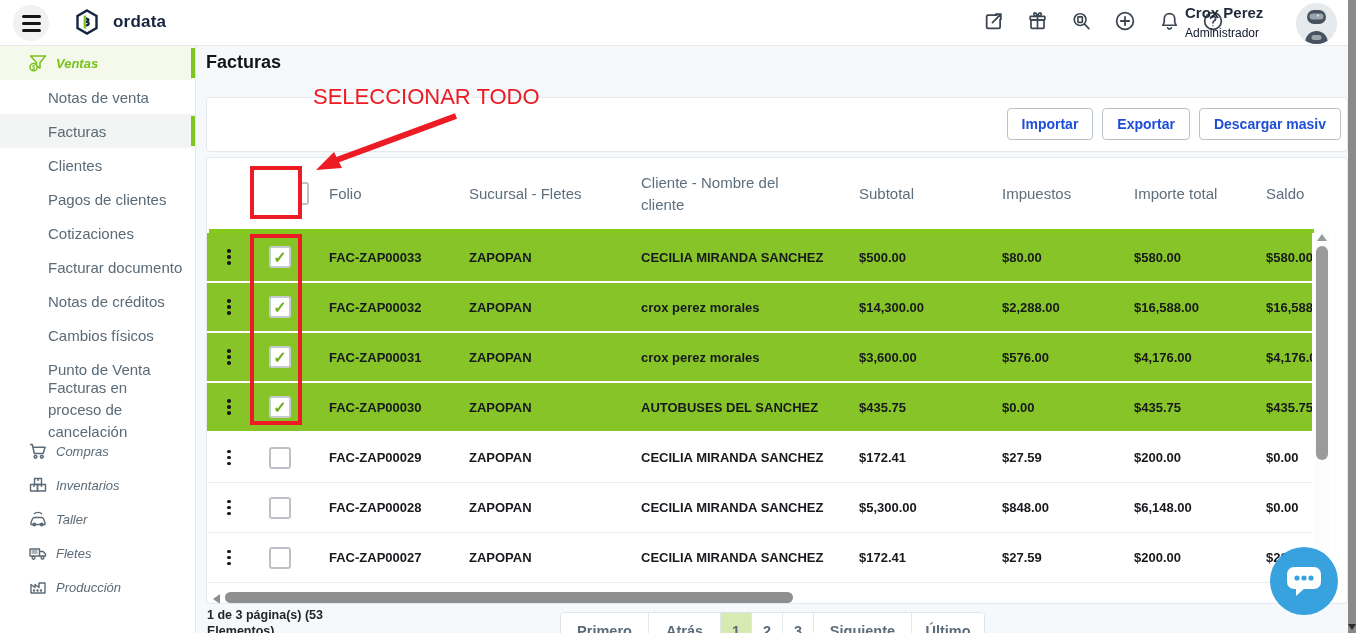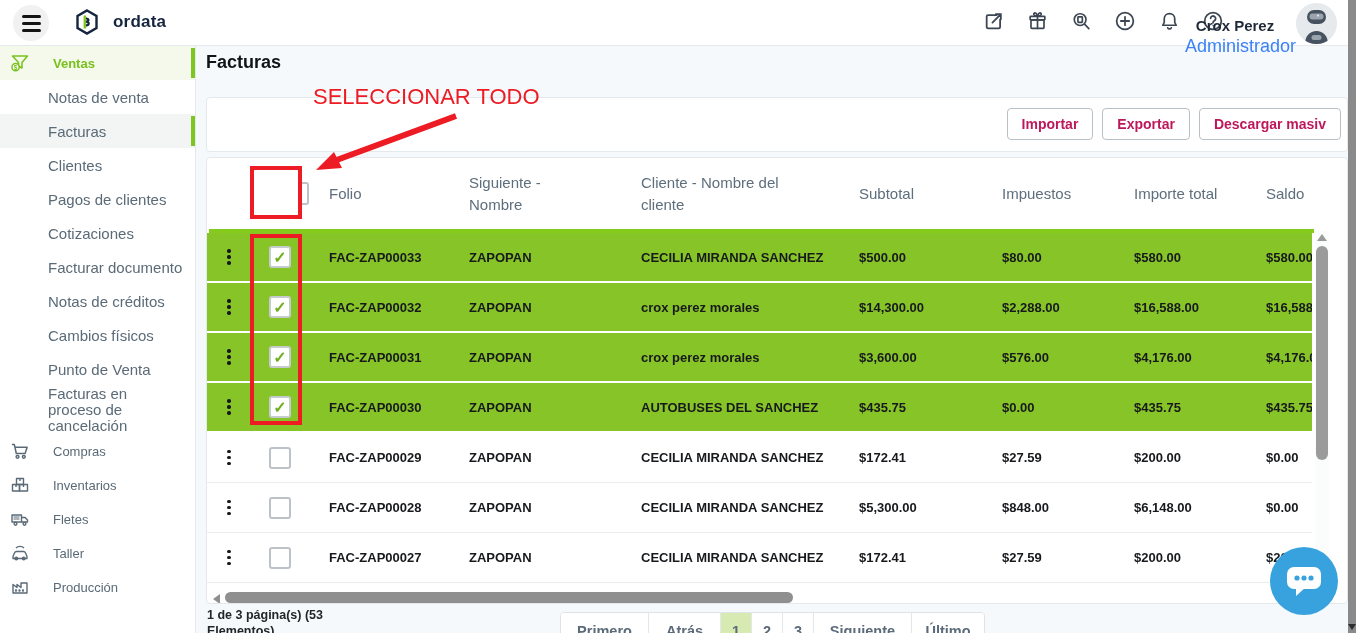--- a/index.html
+++ b/index.html
@@ -11,47 +11,47 @@
   .topbar { position:absolute; left:0; top:0; width:1356px; height:46px; background:#fff;
             border-bottom:1px solid #e7eaec; z-index:30; display:flex; align-items:center; }
   .hamburger-btn { position:absolute; left:13px; top:5px; width:36px; height:36px; border-radius:50%;
                    background:#f1f1f1; display:flex; flex-direction:column; justify-content:center;
                    align-items:center; gap:4px; cursor:pointer; }
   .hamburger-btn .bar { width:19px; height:3px; background:#141414; border-radius:2px; }
   .logo { position:absolute; left:75px; top:9px; display:flex; align-items:center; gap:2px; }
   .logo-text { font-size:17px; font-weight:700; color:#16253f; letter-spacing:.2px;margin-left:12px; }
   .top-icons { position:absolute; left:980px; top:8px; display:flex; align-items:center; gap:18px; }
   .tico { width:26px; height:26px; display:flex; align-items:center; justify-content:center; cursor:pointer; }
-  .userbox { position:absolute; left:1185px; top:2px; width:100px; text-align:center;margin-top:13px; }
+  .userbox { position:absolute; left:1185px; top:2px; width:100px; text-align:left; }
   .user-name { font-size:15px; font-weight:700; color:#1f2937; line-height:22px; }
-  .user-role { font-size:18px; color:#3b82f6; line-height:18px; }
+  .user-role { font-size:12px; color:#0f172a; line-height:18px; }
   .avatar { position:absolute; left:1296px; top:3px; width:41px; height:41px; border-radius:50%;
             background:#e8ebee; overflow:hidden; cursor:pointer; }
 
   
   .sidebar { position:absolute; left:0; top:46px; width:196px; height:587px; background:#fff;
              border-right:1px solid #e3e8ec; z-index:20; }
-  .side-row { position:relative; display:flex; align-items:center; gap:23px; height:34px;
-              padding-left:10px; font-size:13px; color:#5a6a77; cursor:pointer; }
+  .side-row { position:relative; display:flex; align-items:center; gap:8px; height:34px;
+              padding-left:28px; font-size:13px; color:#5a6a77; cursor:pointer;font-style:italic; }
   .side-row.section-active { background:#f4f9ec; color:#79c11d; font-weight:700; }
   .side-row .right-bar { position:absolute; right:0; top:2px; bottom:2px; width:4px; background:#7fc520; }
   .side-sub { display:flex; align-items:center; height:34px; padding-left:48px; font-size:15px;
               color:#5a6a77; cursor:pointer; position:relative; }
   .side-sub.active { background:#f3f4f4; }
-  .side-sub.wrap2 { height:48px; line-height:16px; padding-right:14px; }
+  .side-sub.wrap2 { height:48px; line-height:22px; padding-right:14px; }
   .sicon { width:20px; height:20px; flex:0 0 20px; display:flex; align-items:center; justify-content:center; }
 
   
   .main-bg { position:absolute; left:196px; top:46px; width:1160px; height:587px; background:#f6f9fb; }
   .page-title { position:absolute; left:206px; top:52px; font-size:18px; font-weight:700; color:#101418; }
   .card { position:absolute; background:#fff; border:1px solid #e4e9ed; border-radius:4px; }
   .toolbar-card { left:206px; top:97px; width:1142px; height:55px; overflow:hidden; }
   .toolbar-buttons { position:absolute; right:6px; top:10px; display:flex; gap:9px; }
   .btn { background:#fff; border:1px solid #b9c0c6; border-radius:4px; padding:7px 14px;
-         font-size:14px; font-weight:700; color:#be185d; white-space:nowrap; cursor:pointer;
+         font-size:14px; font-weight:700; color:#1d4ed8; white-space:nowrap; cursor:pointer;
          font-family:"Liberation Sans", sans-serif; }
 
   
   .table-card { left:206px; top:157px; width:1142px; height:447px; overflow:hidden; }
   .thead { position:relative; width:1138px; height:71px; display:grid; align-items:center;
            grid-template-columns:44px 58px 140px 172px 218px 143px 132px 140px 130px; overflow:hidden; }
   .thead .hcell { font-size:15px; color:#5d6e7d; padding-left:20px; padding-right:28px; line-height:22px; }
   .green-line { position:absolute; left:2px; top:71px; width:1105px; height:4px; background:#85cb1d; }
   .tbody { position:absolute; left:0; top:75px; width:1105px; overflow:hidden; }
   .trow { display:grid; grid-template-columns:44px 58px 140px 172px 218px 143px 132px 140px 130px;
@@ -259,39 +259,39 @@
             <line x1="10" y1="3.5" x2="10" y2="6"></line>
           <line x1="6" y1="9.5" x2="6" y2="12"></line>
             <line x1="13.5" y1="9.5" x2="13.5" y2="12"></line>
         </svg>
       </span>
       <span>Inventarios</span>
     </div>
     <div class="side-row">
       <span class="sicon">
         <svg width="20" height="20" viewBox="0 0 20 20" fill="none" stroke="#5a6a77" stroke-width="1.4" stroke-linejoin="round">
+          <path d="M3 13.5 l1.6-3.8 c.3-.7 1-1.2 1.8-1.2 h7.2 c.8 0 1.5.5 1.8 1.2 l1.6 3.8 v2 h-14 Z"></path>
+          <circle cx="6.3" cy="15.5" r="1.3"></circle>
+            <circle cx="13.7" cy="15.5" r="1.3"></circle>
+          <path d="M6 5 c2-2.2 6-2.2 8 0"></path>
+        </svg>
+      </span>
+      <span>Taller</span>
+    </div>
+    <div class="side-row">
+      <span class="sicon">
+        <svg width="20" height="20" viewBox="0 0 20 20" fill="none" stroke="#5a6a77" stroke-width="1.4" stroke-linejoin="round">
           <rect x="2" y="6" width="9.5" height="7"></rect>
           <path d="M11.5 8.5 h3.6 l2.4 2.5 v2 h-6"></path>
           <circle cx="5.5" cy="14.8" r="1.4"></circle>
             <circle cx="14.5" cy="14.8" r="1.4"></circle>
           <path d="M3.5 8 h6 M3.5 10 h6" stroke-width="1"></path>
         </svg>
       </span>
       <span>Fletes</span>
-    </div>
-    <div class="side-row">
-      <span class="sicon">
-        <svg width="20" height="20" viewBox="0 0 20 20" fill="none" stroke="#5a6a77" stroke-width="1.4" stroke-linejoin="round">
-          <path d="M3 13.5 l1.6-3.8 c.3-.7 1-1.2 1.8-1.2 h7.2 c.8 0 1.5.5 1.8 1.2 l1.6 3.8 v2 h-14 Z"></path>
-          <circle cx="6.3" cy="15.5" r="1.3"></circle>
-            <circle cx="13.7" cy="15.5" r="1.3"></circle>
-          <path d="M6 5 c2-2.2 6-2.2 8 0"></path>
-        </svg>
-      </span>
-      <span>Taller</span>
     </div>
     <div class="side-row">
       <span class="sicon">
         <svg width="20" height="20" viewBox="0 0 20 20" fill="none" stroke="#5a6a77" stroke-width="1.4" stroke-linejoin="round">
           <path d="M3 16 V7.5 l4 3 v-3 l4 3 V6 h6 v10 Z"></path>
           <circle cx="6" cy="13.5" r="0.5" fill="#5a6a77"></circle>
             <circle cx="9.5" cy="13.5" r="0.5" fill="#5a6a77"></circle>
           <circle cx="13" cy="13.5" r="0.5" fill="#5a6a77"></circle>
         </svg>
       </span>
@@ -310,21 +310,21 @@
     </div>
   </div>
 
   <div class="card table-card">
     <div class="thead">
       <div></div>
       <div class="cb-cell" style="justify-content:flex-start;">
         <span class="checkbox hdr-checkbox"></span>
       </div>
       <div class="hcell">Folio</div>
-      <div class="hcell">Siguiente - Nombre</div>
+      <div class="hcell">Sucursal - Fletes</div>
       <div class="hcell">Cliente - Nombre del cliente</div>
       <div class="hcell">Subtotal</div>
       <div class="hcell">Impuestos</div>
       <div class="hcell">Importe total</div>
       <div class="hcell" style="padding-left:12px;">Saldo</div>
     </div>
     <div class="green-line"></div>
 
     <div class="tbody">
 

